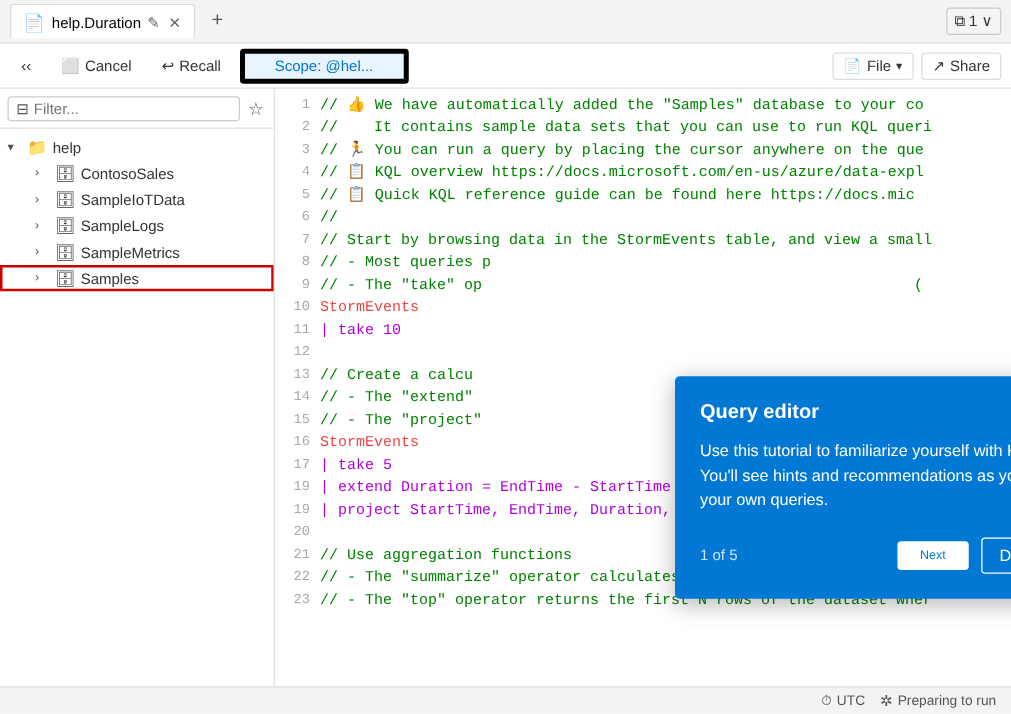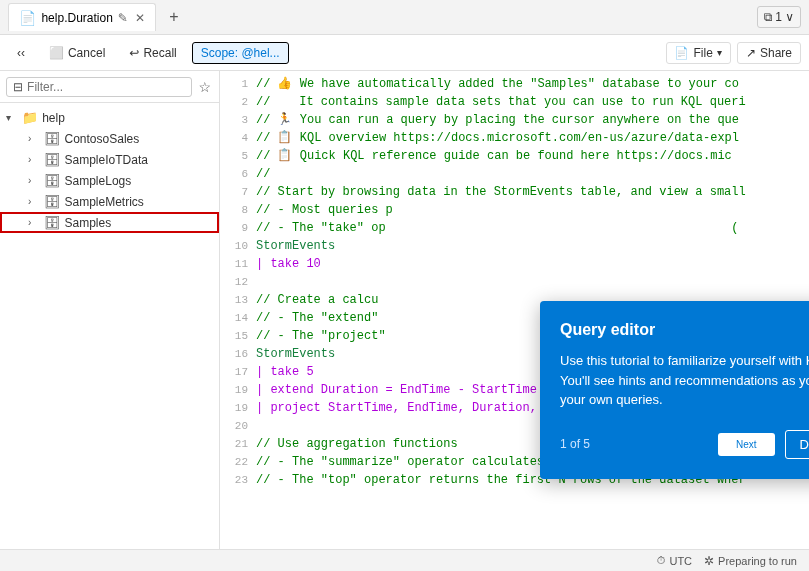--- a/index.html
+++ b/index.html
@@ -32,22 +32,22 @@
       padding: 0 8px; gap: 6px; flex-shrink: 0;
     }
     .toolbar-btn {
       display: flex; align-items: center; gap: 4px;
       padding: 3px 8px; border-radius: 3px; cursor: pointer;
       font-size: 12px; color: #333; background: transparent;
       border: 1px solid transparent;
     }
     .toolbar-scope {
       display: flex; align-items: flex-end; gap: 4px;
-      background: #e8f4ff; border: 1px solid #000000;
-      border-radius: 3px; padding: 3px 8px; font-size: 12px; color: #0078d4;
+      background: #e8f4ff; border: 4px solid #000000;
+      border-radius: 3px; padding: 3px 24px; font-size: 12px; color: #0078d4;
       cursor: pointer;
     }
     .toolbar-spacer { flex: 1; }
     .toolbar-right { display: flex; align-items: center; gap: 6px; }
     .toolbar-file-btn {
       display: flex; align-items: center; gap: 4px;
       padding: 3px 8px; border: 1px solid #ddd; border-radius: 3px;
       cursor: pointer; font-size: 12px; color: #333; background: #fff;
     }
     .toolbar-share-btn {
@@ -101,21 +101,21 @@
       display: flex; align-items: flex-start; min-height: 18px;
       padding: 0 8px;
     }
     .line-num {
       width: 28px; text-align: right; color: #aaa; flex-shrink: 0;
       font-size: 11px; padding-right: 8px; line-height: 18px;
       user-select: none;
     }
     .line-code { color: #333; white-space: pre; line-height: 18px; }
     .line-comment { color: #008000; }
-    .line-keyword { color: #15803d; text-align: center; }
+    .line-keyword { color: #ef4444; text-align: center; }
     .line-pipe { color: #af00db; }
 
     
     .query-editor-overlay {
       position: absolute; top: 230px; left: 320px;
       width: 340px;
       background: #0078d4; color: #fff;
       border-radius: 4px; padding: 20px;
       box-shadow: 0 4px 20px rgba(0,0,0,0.3);
       z-index: 100;

